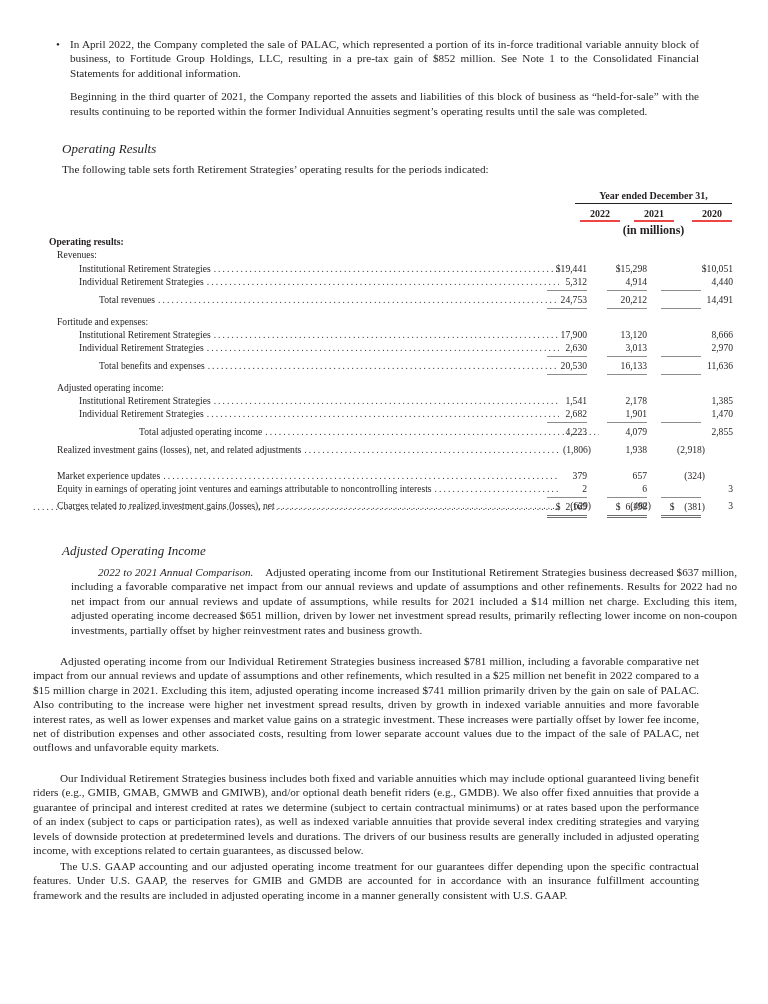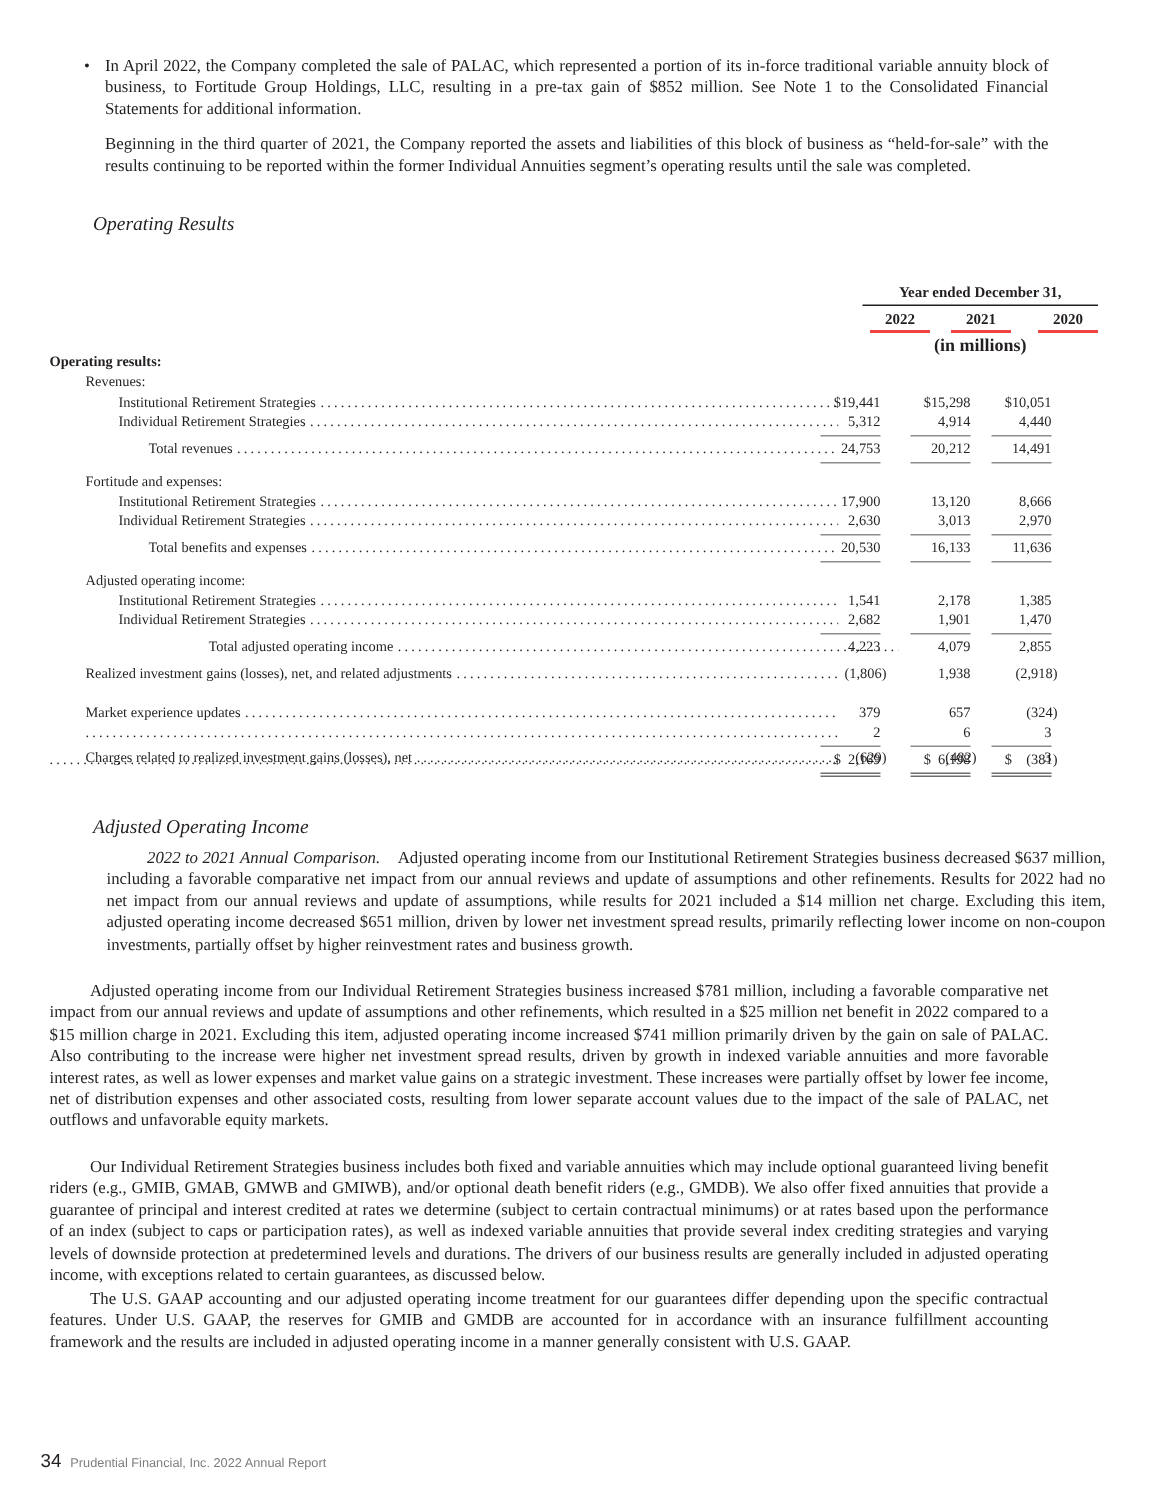--- a/index.html
+++ b/index.html
@@ -33,21 +33,21 @@
               font-weight: bold; font-size: 12px; }
 
   .row { position: absolute; left: 0; width: 670px; height: 12px; line-height: 12px; white-space: nowrap; }
   .lbl { position: absolute; top: 0; overflow: hidden; }
   .lbl-inner { display: flex; }
   .lbl-text { flex: 0 0 auto; background: #fff; padding-right: 3px; }
   .dots { flex: 1 1 auto; overflow: hidden; letter-spacing: 2.1px; color: #231f20; }
   .val { position: absolute; top: 0; width: 48px; text-align: right; }
   .val.c0 { left: 506px; }
   .val.c1 { left: 566px; }
-  .val.c2 { left: 620px; }
+  .val.c2 { left: 652px; }
   .bold { font-weight: bold; }
 
   .rule { position: absolute; height: 0; border-top: 1px solid #8c8c8c; }
   .rule.dbl { border-top: 3px double #6e6e6e; height: 0; }
 
   .footer { position: absolute; left: 27px; top: 965px; font-family: "Liberation Sans", "DejaVu Sans", sans-serif; }
   .footer .pnum { font-size: 12.5px; color: #231f20; }
   .footer .ftxt { font-size: 8.5px; color: #7d7d7d; margin-left: 6px; }
 
   .aoi-para { position: absolute; left: 33px; width: 666px; }
@@ -60,30 +60,31 @@
 
   <div class="bullet-block body-text">
     <div class="bullet-item">
       <span class="bullet-dot">•</span>
       <p>In April 2022, the Company completed the sale of PALAC, which represented a portion of its in-force traditional variable annuity block of business, to Fortitude Group Holdings, LLC, resulting in a pre-tax gain of $852 million. See Note 1 to the Consolidated Financial Statements for additional information.</p>
     </div>
     <p class="bullet-para2">Beginning in the third quarter of 2021, the Company reported the assets and liabilities of this block of business as “held-for-sale” with the results continuing to be reported within the former Individual Annuities segment’s operating results until the sale was completed.</p>
   </div>
 
   <div class="section-heading" style="top:141px;">Operating Results</div>
+  <div class="intro">The following table sets forth Retirement Strategies’ operating results for the periods indicated:</div>
 
   <div class="fin-table">
     <div class="th-year">Year ended December 31,</div>
     <div class="th-col" style="left:547px; top:18px;">2022</div>
     <div class="th-col" style="left:601px; top:18px;">2021</div>
     <div class="th-col" style="left:659px; top:18px;">2020</div>
     <div class="th-units">(in millions)</div>
 
     <div class="row" style="top:46px;">
-      <span class="lbl bold" style="left:0;">Operating results:</span>
+      <span class="lbl bold" style="left:16px;">Operating results:</span>
     </div>
 
     <div class="row" style="top:59px;">
       <span class="lbl" style="left:24px;">Revenues:</span>
     </div>
     <div class="row" style="top:73px;">
       <span class="lbl" style="left:46px; width:480px;">
           <span class="lbl-inner">
             <span class="lbl-text">Institutional Retirement Strategies</span>
             <span class="dots">........................................................................................................................</span>
@@ -234,20 +235,21 @@
             <span class="dots">........................................................................................................................</span>
           </span>
         </span>
       <span class="val c0">379</span>
       <span class="val c1">657</span>
       <span class="val c2" style="left:624px;">(324)</span>
     </div>
     <div class="row" style="top:293px;">
       <span class="lbl" style="left:24px; width:502px;">
           <span class="lbl-inner">
+            <span class="lbl-text">Equity in earnings of operating joint ventures and earnings attributable to noncontrolling interests</span>
             <span class="dots">........................................................................................................................</span>
           </span>
         </span>
       <span class="val c0">2</span>
       <span class="val c1">6</span>
       <span class="val c2">3</span>
     </div>
     <div class="rule" style="top:307px; left:514px; width:40px;"></div>
     <div class="rule" style="top:307px; left:574px; width:40px;"></div>
     <div class="rule" style="top:307px; left:628px; width:40px;"></div>
@@ -269,16 +271,13 @@
 
   <div class="section-heading" style="top:543px;">Adjusted Operating Income</div>
 
   <div class="aoi-para body-text indent" style="top:565px;margin-left:38px;">
     <i>2022 to 2021 Annual Comparison.</i>&nbsp;&nbsp;&nbsp;&nbsp;<span>Adjusted operating income from our Institutional Retirement Strategies business decreased $637 million, including a favorable comparative net impact from our annual reviews and update of assumptions and other refinements. Results for 2022 had no net impact from our annual reviews and update of assumptions, while results for 2021 included a $14 million net charge. Excluding this item, adjusted operating income decreased $651 million, driven by lower net investment spread results, primarily reflecting lower income on non-coupon investments, partially offset by higher reinvestment rates and business growth.</span>
   </div>
   <p class="aoi-para body-text indent" style="top:654px;">Adjusted operating income from our Individual Retirement Strategies business increased $781 million, including a favorable comparative net impact from our annual reviews and update of assumptions and other refinements, which resulted in a $25 million net benefit in 2022 compared to a $15 million charge in 2021. Excluding this item, adjusted operating income increased $741 million primarily driven by the gain on sale of PALAC. Also contributing to the increase were higher net investment spread results, driven by growth in indexed variable annuities and more favorable interest rates, as well as lower expenses and market value gains on a strategic investment. These increases were partially offset by lower fee income, net of distribution expenses and other associated costs, resulting from lower separate account values due to the impact of the sale of PALAC, net outflows and unfavorable equity markets.</p>
   <p class="aoi-para body-text indent" style="top:771px;">Our Individual Retirement Strategies business includes both fixed and variable annuities which may include optional guaranteed living benefit riders (e.g., GMIB, GMAB, GMWB and GMIWB), and/or optional death benefit riders (e.g., GMDB). We also offer fixed annuities that provide a guarantee of principal and interest credited at rates we determine (subject to certain contractual minimums) or at rates based upon the performance of an index (subject to caps or participation rates), as well as indexed variable annuities that provide several index crediting strategies and varying levels of downside protection at predetermined levels and durations. The drivers of our business results are generally included in adjusted operating income, with exceptions related to certain guarantees, as discussed below.</p>
   <p class="aoi-para body-text indent" style="top:859px;">The U.S. GAAP accounting and our adjusted operating income treatment for our guarantees differ depending upon the specific contractual features. Under U.S. GAAP, the reserves for GMIB and GMDB are accounted for in accordance with an insurance fulfillment accounting framework and the results are included in adjusted operating income in a manner generally consistent with U.S. GAAP.</p>
 
-  <div class="footer">
-    <span class="pnum">34</span><span class="ftxt">Prudential Financial, Inc. 2022 Annual Report</span>
-  </div>
 </div>
 
 </body></html>

